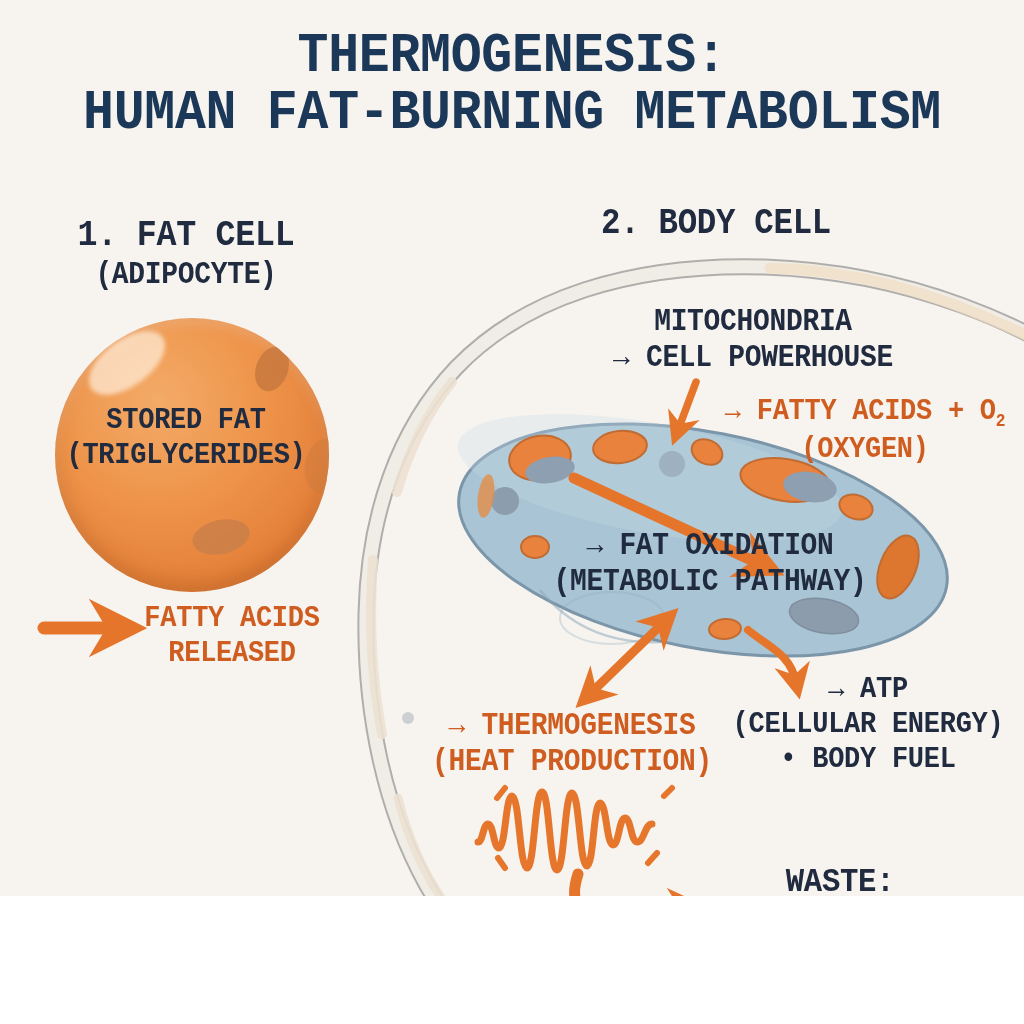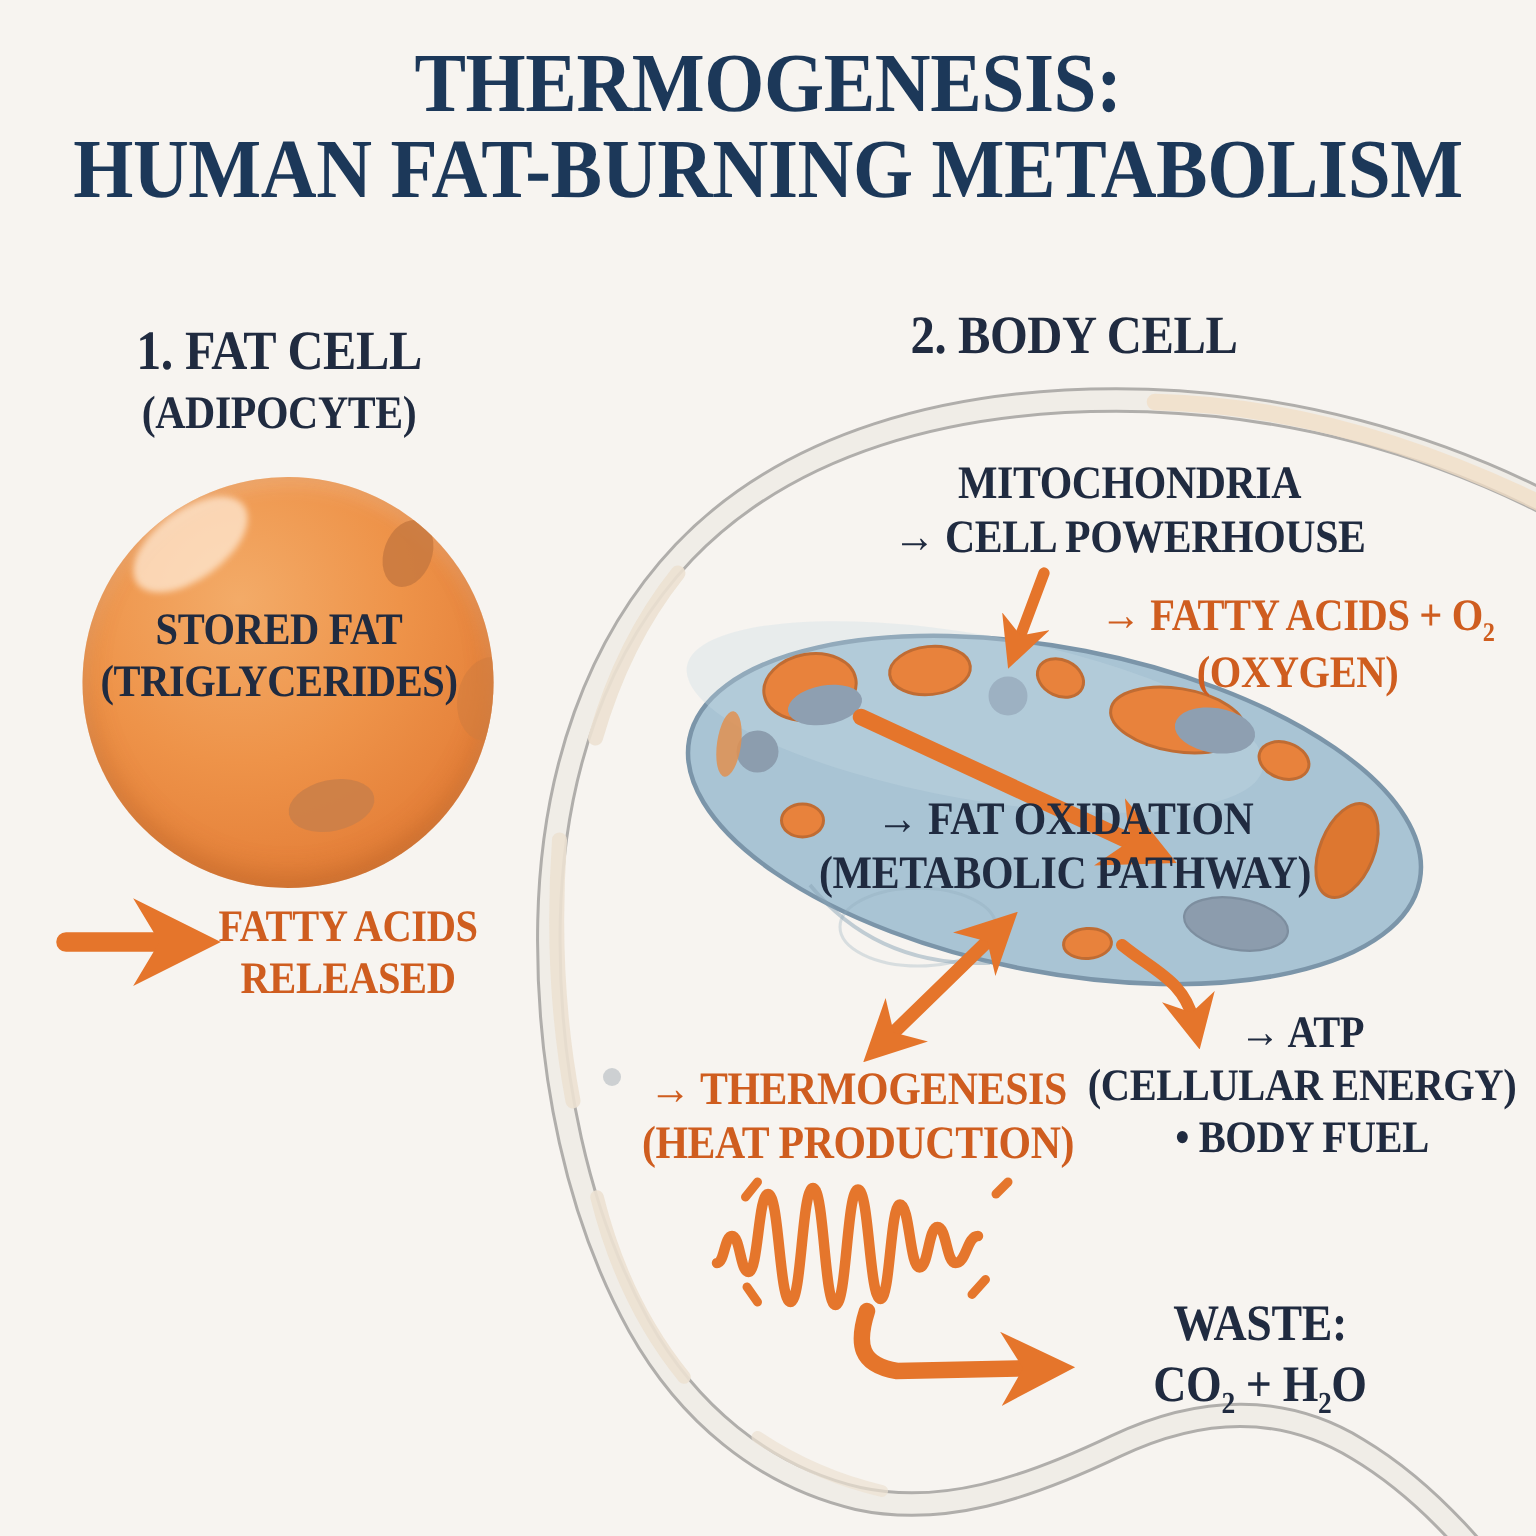--- a/index.html
+++ b/index.html
@@ -1,19 +1,19 @@
 <!DOCTYPE html>
 <html><head>
 <meta charset="utf-8">
 <style>
   html,body { margin:0; padding:0; }
   .canvas {
-    position:relative; width:1024px; height:1024px;
+    position:relative; width:1024px; height:896px;
     background:#f7f4f0; overflow:hidden;
-    font-family:Liberation Serif, serif;
+    font-family:Liberation Mono, monospace;
   }
   svg.layer { position:absolute; left:0; top:0; }
   .tb {
     position:absolute; transform:translateX(-50%) scaleX(0.9);
     transform-origin:center; white-space:nowrap; text-align:center;
     font-weight:700; line-height:1.16; letter-spacing:-0.3px;
   }
   .title { color:#1c3859; font-size:56px; line-height:1.02; transform:translateX(-50%) scaleX(0.92); }
   .navy   { color:#202b40; }
   .orange { color:#cf5d1f; }

